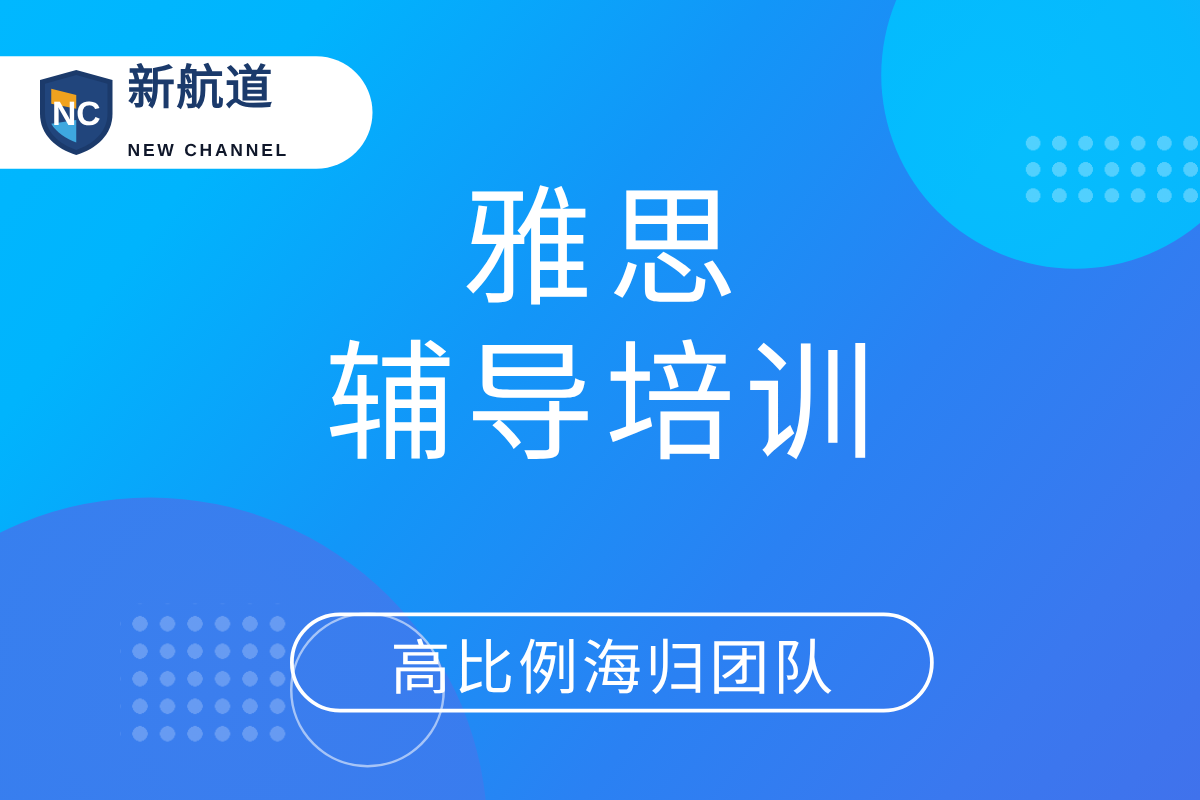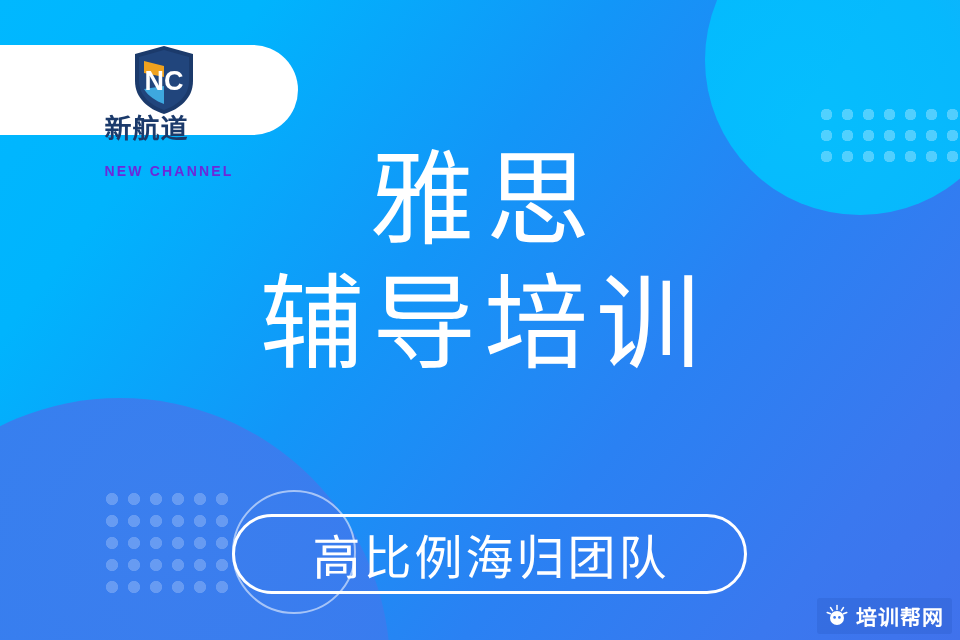--- a/index.html
+++ b/index.html
@@ -95,48 +95,47 @@
     top: 45px;
     width: 298px;
     height: 90px;
     background: #ffffff;
     border-top-right-radius: 45px;
     border-bottom-right-radius: 45px;
     display: flex;
     align-items: center;
     padding-left: 30px;
     box-sizing: border-box;
-    flex-direction: column;
   }
   .shield-wrap {
     width: 62px;
     height: 70px;
     flex: 0 0 auto;
     position: relative;
   }
   .shield-wrap svg { display: block; }
 
   .logo-text {
     margin-left: 10px;
     display: flex;
     flex-direction: column;
     justify-content: center;
   }
   .logo-cn {
-    font-size: 27px;
+    font-size: 38px;
     font-weight: bold;
     color: #1b3a6b;
     letter-spacing: 1px;
     line-height: 1.05;
     white-space: nowrap;
   }
   .logo-en {
     font-size: 14px;
     font-weight: bold;
-    color: #6d28d9;
+    color: #0f172a;
     letter-spacing: 2.2px;
     line-height: 1.1;
     margin-top: 21px;
     white-space: nowrap;
   }
 
   
   .headline {
     position: absolute;
     left: 0;
@@ -160,21 +159,21 @@
     letter-spacing: 8px;
     text-indent: 8px;
     margin-top: 20px;
     white-space: nowrap;
   }
 
   
   .subtitle-pill {
     position: absolute;
     left: 232px;
-    top: 514px;
+    top: 490px;
     width: 515px;
     height: 80px;
     box-sizing: border-box;
     border: 3px solid #ffffff;
     border-radius: 40px;
     display: flex;
     align-items: center;
     justify-content: center;
   }
   .subtitle-text {
@@ -236,31 +235,14 @@
 
   <div class="headline">
     <div class="headline-line1">雅思</div>
     <div class="headline-line2">辅导培训</div>
   </div>
 
   <div class="subtitle-pill">
     <span class="subtitle-text">高比例海归团队</span>
   </div>
 
-  <div class="watermark">
-    <span>
-      <svg class="watermark-icon" viewBox="0 0 24 24" xmlns="http://www.w3.org/2000/svg">
-        <g stroke="#ffffff" stroke-width="1.5" stroke-linecap="round">
-          <line x1="12" y1="1.5" x2="12" y2="5.5"></line>
-          <line x1="5.5" y1="3.5" x2="7.6" y2="6.6"></line>
-          <line x1="18.5" y1="3.5" x2="16.4" y2="6.6"></line>
-          <line x1="2.2" y1="8.5" x2="5.6" y2="9.8"></line>
-          <line x1="21.8" y1="8.5" x2="18.4" y2="9.8"></line>
-        </g>
-        <circle cx="12" cy="14" r="7" fill="#ffffff"></circle>
-        <circle cx="9.6" cy="13.4" r="1.35" fill="#3a78ef"></circle>
-        <circle cx="14.4" cy="13.4" r="1.35" fill="#3a78ef"></circle>
-      </svg>
-    </span>
-    <span class="watermark-text">培训帮网</span>
-  </div>
 
 </div>
 
 </body></html>

